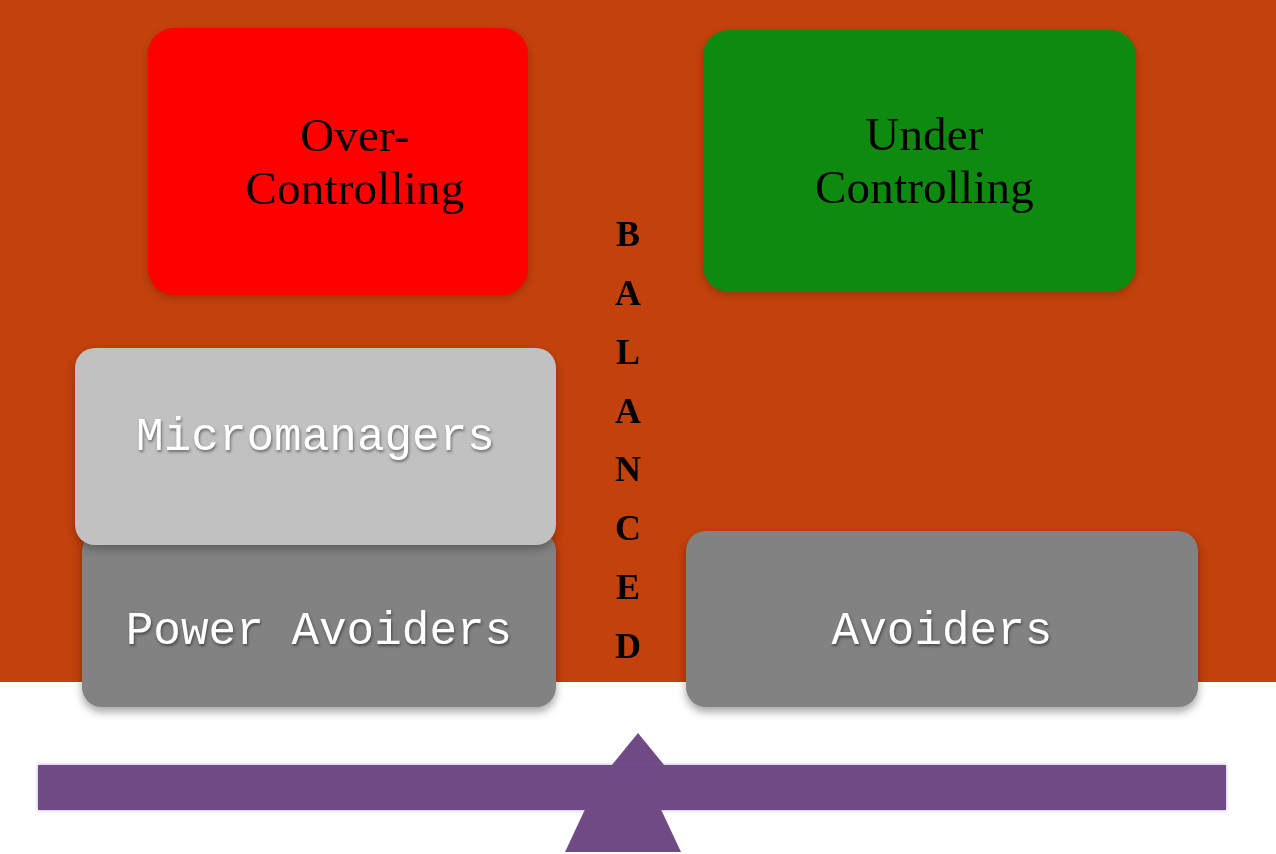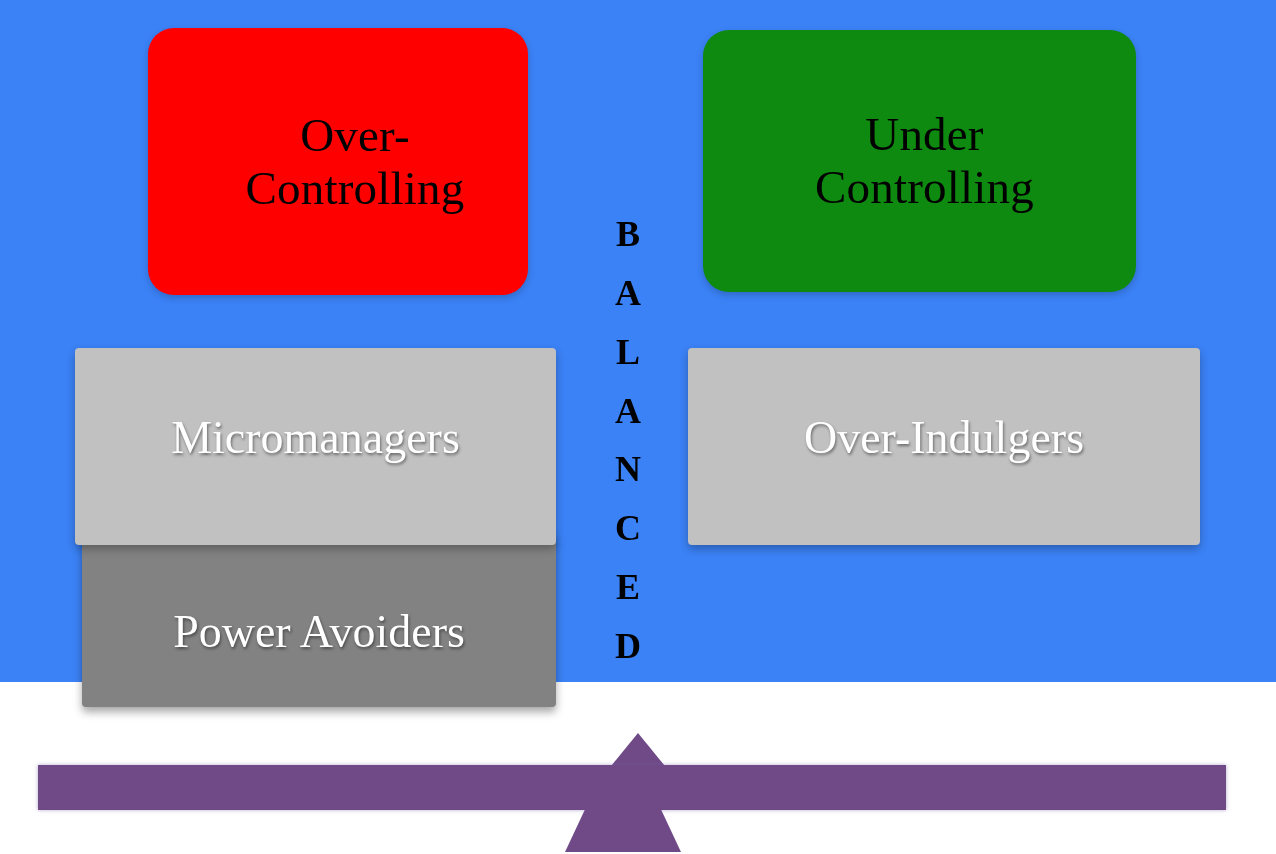--- a/index.html
+++ b/index.html
@@ -10,21 +10,21 @@
   body {
     width: 1276px;
     height: 854px;
     font-family: "Liberation Serif", "DejaVu Serif", serif;
     overflow: hidden;
   }
   #stage {
     position: relative;
     width: 1276px;
     height: 682px;
-    background: #3b82f6;
+    background: #c2410c;
   }
 
   
   .cat-card {
     position: absolute;
     border-radius: 26px;
     display: flex;
     align-items: center;
     justify-content: center;
     text-align: center;
@@ -70,30 +70,31 @@
     color: #000000;
   }
   #balanced-word .bletter {
     display: block;
     text-align: center;
   }
 
   
   .gray-card {
     position: absolute;
-    border-radius: 4px;
+    border-radius: 20px;
     display: flex;
     align-items: center;
     justify-content: center;
     text-align: center;
     color: #ffffff;
     font-size: 46px;
     line-height: 1;
     box-sizing: border-box;
     text-shadow: 1px 2px 3px rgba(0,0,0,0.45);
+    font-family: Liberation Mono, monospace;
   }
   .gray-card.light {
     background: #c1c1c1;
     box-shadow: 0 4px 8px rgba(0,0,0,0.28);
     z-index: 3;
   }
   .gray-card.dark {
     background: #828282;
     box-shadow: 0 5px 9px rgba(0,0,0,0.35);
     z-index: 2;
@@ -195,22 +196,22 @@
     <span class="bletter">D</span>
   </div>
 
   <div class="gray-card dark" id="card-power-patrols">
     <span>Power Avoiders</span>
   </div>
   <div class="gray-card light" id="card-micromanagers">
     <span>Micromanagers</span>
   </div>
 
-  <div class="gray-card light" id="card-over-indulgers">
-    <span>Over-Indulgers</span>
+  <div class="gray-card dark" id="card-avoiders">
+    <span>Avoiders</span>
   </div>
 
   <div id="balance-scale">
     <div id="balance-pointer"></div>
     <div id="balance-beam"></div>
     <div id="balance-base"></div>
   </div>
 
 </div>
 

